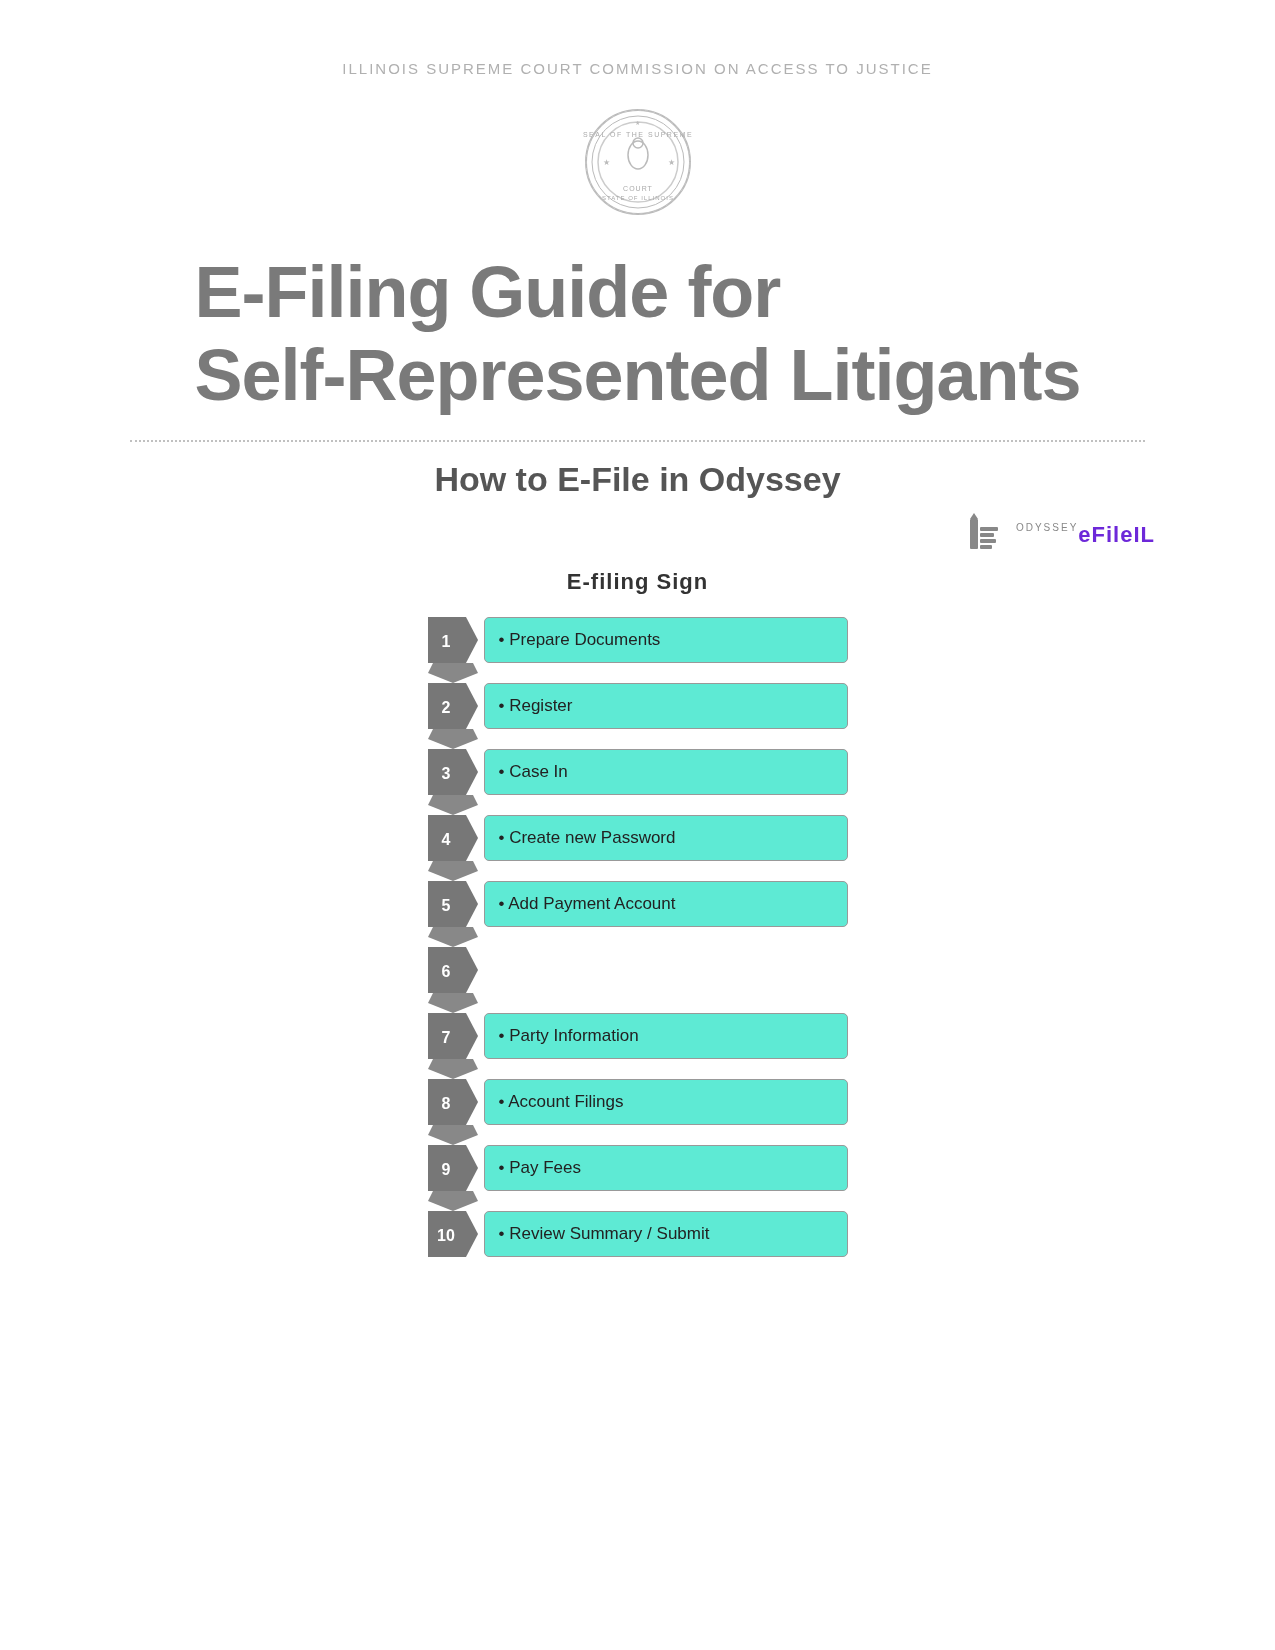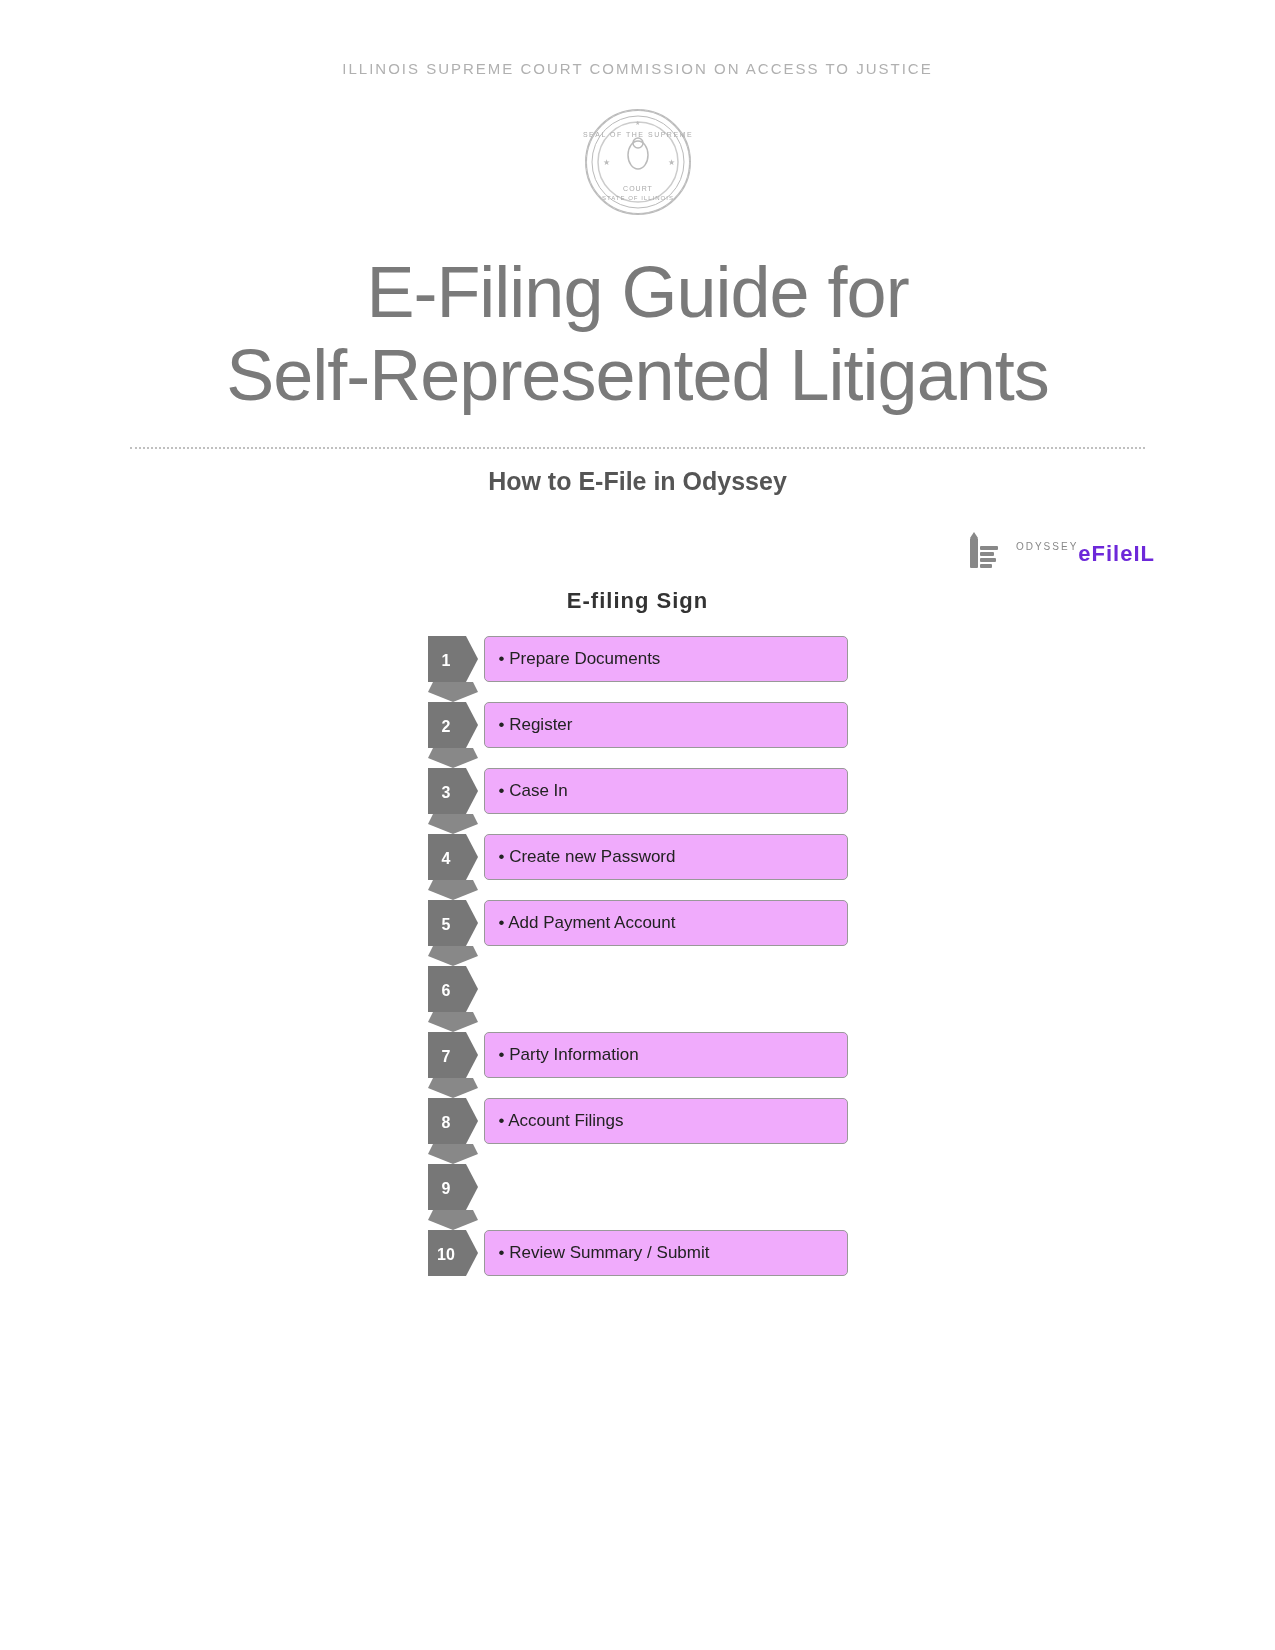--- a/index.html
+++ b/index.html
@@ -39,41 +39,40 @@
       margin-bottom: 30px;
     }
 
     .seal-svg {
       width: 110px;
       height: 110px;
     }
 
     .main-title {
       font-size: 72px;
-      font-weight: normal;
+      font-weight: bold;
       color: #7a7a7a;
-      text-align: center;
       line-height: 1.15;
-      margin-bottom: 12px;
+      margin-bottom: 5px;
       letter-spacing: -1px;
     }
 
     .divider-dotted {
       width: 85%;
       border: none;
       border-top: 2px dotted #c0c0c0;
       margin: 18px auto 18px auto;
     }
 
     .subtitle {
-      font-size: 25px;
+      font-size: 34px;
       font-weight: bold;
       color: #555;
       text-align: center;
-      margin-bottom: 34px;
+      margin-bottom: 12px;
     }
 
     .top-right-logo {
       display: flex;
       align-items: center;
       gap: 8px;
       align-self: flex-end;
       margin-right: 80px;
       margin-bottom: 10px;
     }
@@ -149,21 +148,21 @@
       height: 46px;
     }
 
     .step-content-box {
       flex: 1;
       border: 1.5px solid #999;
       border-radius: 5px;
       padding: 10px 14px;
       font-size: 17px;
       color: #222;
-      background: #f0abfc;
+      background: #5eead4;
       margin-left: 6px;
       display: flex;
       align-items: center;
     }
 
     .arrow-down-connector {
       width: 50px;
       height: 20px;
       display: flex;
       align-items: center;
@@ -360,20 +359,21 @@
         </div>
       </div>
       <div class="step-entry">
         <div class="step-main-row">
           <div class="step-num-arrow">
             <svg class="arrow-shape" viewBox="0 0 50 46" xmlns="http://www.w3.org/2000/svg">
     <polygon points="0,0 38,0 50,23 38,46 0,46" fill="#777"></polygon>
     <text x="18" y="30" font-family="Arial" font-size="16" font-weight="bold" fill="white" text-anchor="middle">9</text>
   </svg>
           </div>
+          <div class="step-content-box">• Pay Fees</div>
         </div>
         <div class="arrow-down-connector">
           <svg class="arrow-down-svg" viewBox="0 0 50 20" xmlns="http://www.w3.org/2000/svg">
       <polygon points="5,0 45,0 50,10 25,20 0,10" fill="#888"></polygon>
     </svg>
         </div>
       </div>
       <div class="step-entry">
         <div class="step-main-row">
           <div class="step-num-arrow">

